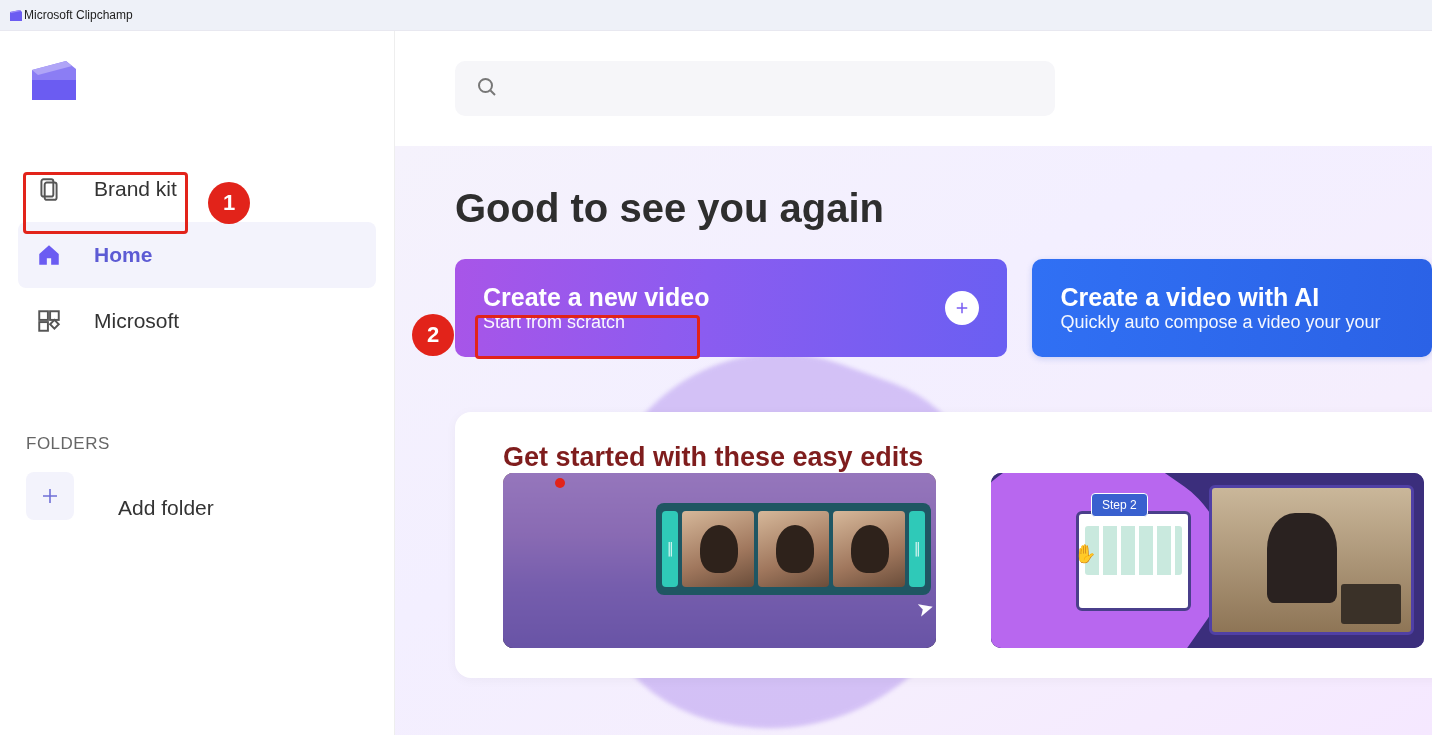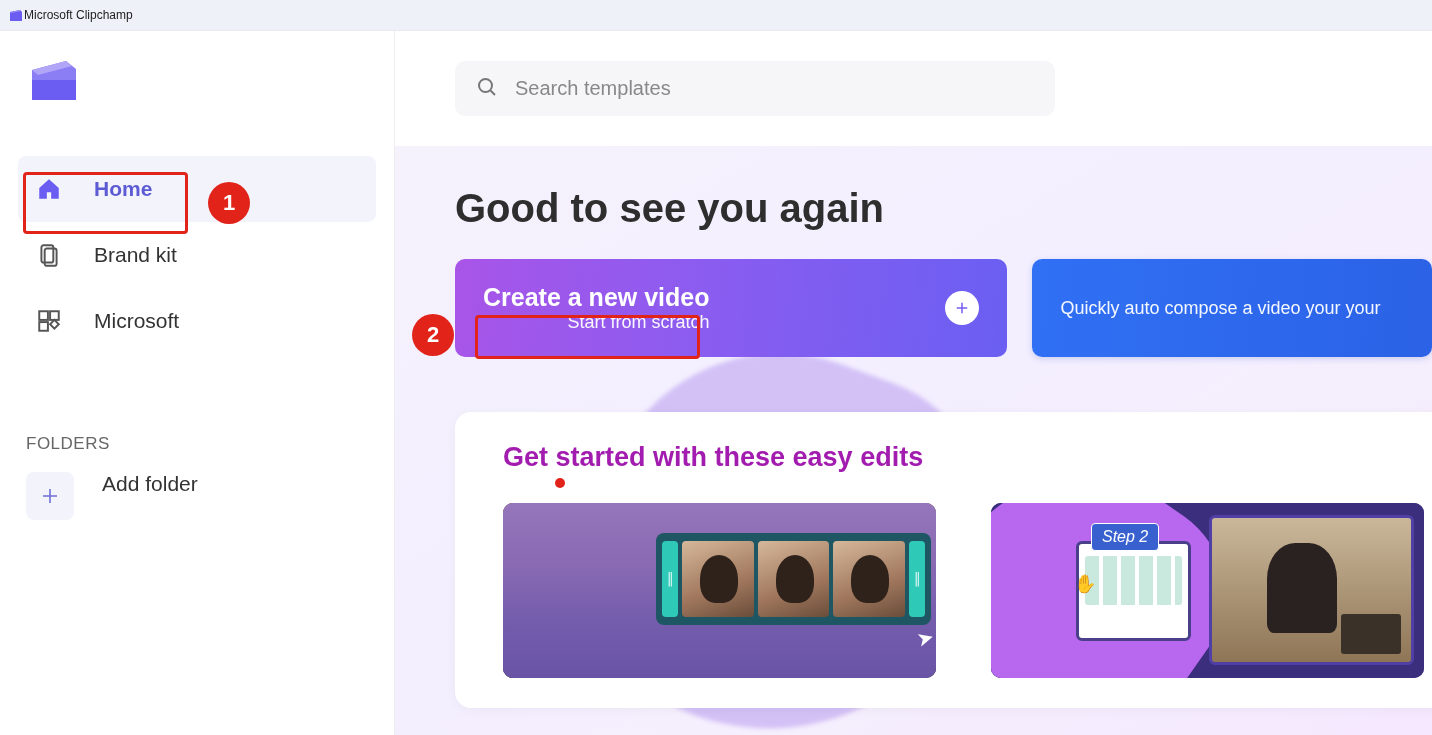--- a/index.html
+++ b/index.html
@@ -11,60 +11,60 @@
 
   .app { display: flex; height: calc(735px - 31px); }
   .sidebar { width: 395px; background: #fff; border-right: 1px solid #eee; padding: 25px 18px 0 18px; }
   .logo { margin: 0 0 50px 10px; }
 
   .nav-item { display: flex; align-items: center; gap: 32px; padding: 20px 18px; border-radius: 8px; font-size: 21px; color: #333; cursor: pointer; }
   .nav-item.active { background: #f3f3fc; color: #5d5bd4; font-weight: 600; }
   .nav-icon { width: 26px; height: 26px; display: inline-flex; align-items: center; justify-content: center; }
 
   .section-label { margin: 80px 0 18px 8px; font-size: 17px; color: #666; letter-spacing: 0.5px; }
-  .add-folder-row { display: flex; align-items: flex-start; gap: 28px; padding: 0 8px; cursor: pointer; }
+  .add-folder-row { display: flex; align-items: flex-end; gap: 44px; padding: 0 8px; cursor: pointer; }
   .add-folder-btn { width: 48px; height: 48px; background: #f3f3fc; border-radius: 8px; display: flex; align-items: center; justify-content: center; }
   .add-folder-text { font-size: 21px; color: #333; }
 
   .main { flex: 1; display: flex; flex-direction: column; overflow: hidden; }
   .main-top { padding: 30px 0 30px 60px; }
   .search { width: 600px; height: 55px; background: #f6f6f9; border-radius: 10px; display: flex; align-items: center; padding: 0 20px; gap: 16px; }
   .search input { border: none; background: transparent; font-size: 20px; color: #666; outline: none; width: 100%; }
   .search input::placeholder { color: #888; }
 
   .hero { flex: 1; background: linear-gradient(150deg, #f5f2fc 0%, #f3efff 40%, #f5eefd 70%, #f5e8ff 100%); padding: 40px 0 0 60px; overflow: hidden; position: relative; }
   .hero-bg-blob { position: absolute; left: 200px; top: 210px; width: 380px; height: 380px; background: #b99cf0; border-radius: 50% 40% 60% 45%; transform: rotate(20deg); opacity: 0.55; filter: blur(2px); }
   .hero-inner { position: relative; z-index: 1; }
   .greeting { font-size: 40px; font-weight: 600; color: #2e2e2e; margin-bottom: 28px; }
 
   .cards-row { display: flex; gap: 25px; margin-bottom: 55px; }
   .big-card { border-radius: 10px; padding: 24px 28px; color: #fff; display: flex; align-items: center; justify-content: space-between; cursor: pointer; }
-  .big-card.purple { width: 582px; background: linear-gradient(95deg, #a855e8 0%, #8b5cf0 45%, #6a5ff2 100%); text-align: right; }
+  .big-card.purple { width: 582px; background: linear-gradient(95deg, #a855e8 0%, #8b5cf0 45%, #6a5ff2 100%); }
   .big-card.blue { width: 420px; background: linear-gradient(95deg, #3070f4 0%, #2b62e6 100%); box-shadow: 0 2px 6px rgba(40,80,200,.2); }
   .card-title { font-size: 25px; font-weight: 600; }
   .card-sub { font-size: 18px; font-weight: 400; margin-top: 0; opacity: 0.95; }
   .plus-circle { width: 34px; height: 34px; background: #fff; color: #7a5cf2; border-radius: 50%; display: flex; align-items: center; justify-content: center; font-size: 22px; font-weight: 400; flex-shrink: 0; }
 
   .panel { background: #fff; border-radius: 16px; padding: 30px 48px; margin-right: -40px; box-shadow: 0 2px 12px rgba(0,0,0,.04); }
-  .panel-title { font-size: 27px; font-weight: 600; color: #a21caf; margin-bottom: 30px; }
+  .panel-title { font-size: 27px; font-weight: 600; color: #7f1d1d; }
   .thumbs-row { display: flex; gap: 55px; }
   .thumb { width: 435px; height: 175px; border-radius: 10px; background: #3b2e7c; position: relative; overflow: hidden; cursor: pointer; }
   
   .thumb1-sky { position: absolute; inset: 0; background: linear-gradient(180deg,#c49862 0%,#9b7145 35%,#5a4530 65%,#2e2518 100%); }
   .thumb1-bg { position: absolute; left: -80px; top: -80px; width: 620px; height: 400px; background: #8168e2; border-radius: 45% 55% 40% 60%; transform: rotate(12deg); opacity: 0.7; }
   .thumb1-strip { position: absolute; right: 5px; top: 30px; width: 275px; height: 92px; background: #1f5663; border-radius: 8px; display: flex; align-items: center; padding: 6px; gap: 4px; }
   .thumb1-frame { flex: 1; height: 76px; background: linear-gradient(160deg,#d6b89a 0%,#a0775d 60%,#6a4d3a 100%); border-radius: 4px; position: relative; overflow: hidden; }
   .thumb1-frame::after { content:""; position:absolute; left: 18px; top: 14px; width: 38px; height: 48px; background: #2e221b; border-radius: 50% 50% 40% 40%; }
   .thumb1-handle { width: 16px; height: 76px; background: #2fc9b8; border-radius: 4px; display:flex;align-items:center;justify-content:center;color:#fff;font-size:12px; }
   .thumb1-cursor { position:absolute; right: 2px; bottom: 28px; color:#fff; font-size: 20px; transform: rotate(-15deg); }
 
   .thumb2-bg { position: absolute; inset: 0; background: #3b2e7c; }
   .thumb2-blob { position: absolute; left: -40px; top: -30px; width: 260px; height: 260px; background: #b867ef; border-radius: 60% 40% 55% 50%; transform: rotate(35deg); }
   .thumb2-monitor { position: absolute; left: 85px; top: 38px; width: 115px; height: 100px; background: #fff; border: 3px solid #4a3f8b; border-radius: 6px; padding: 6px; }
-  .thumb2-step { position: absolute; left: 100px; top: 20px; background: #3960cf; color: #fff; font-size: 16px; padding: 4px 10px; border-radius: 4px; border: 1.5px solid #fff; font-style: italic; }
+  .thumb2-step { position: absolute; left: 100px; top: 20px; background: #3960cf; color: #fff; font-size: 12px; padding: 4px 10px; border-radius: 4px; border: 1.5px solid #fff; }
   .thumb2-charts { height: 60%; background: repeating-linear-gradient(90deg,#c9e9de 0 14px, transparent 14px 18px); border-radius:3px; margin-top: 6px; }
   .thumb2-photo { position: absolute; right: 10px; top: 12px; width: 205px; height: 150px; background: linear-gradient(180deg,#cab79a 0%,#8e7556 100%); border-radius: 6px; border: 3px solid #5040a5; overflow:hidden; }
   .thumb2-person { position:absolute; left: 55px; top: 25px; width: 70px; height: 90px; background: #2a2220; border-radius: 40% 40% 10% 10%; }
   .thumb2-laptop { position:absolute; right: 10px; bottom: 8px; width: 60px; height: 40px; background:#3a3128; border-radius:3px; }
   .thumb2-hand { position:absolute; left: 83px; top: 70px; color:#fff; font-size:18px; }
 
   
   .annot-box { position: absolute; border: 3px solid #e2231a; border-radius: 4px; pointer-events: none; z-index: 50; }
   .annot-circle { position: absolute; width: 42px; height: 42px; background: #e2231a; color: #fff; border-radius: 50%; display: flex; align-items: center; justify-content: center; font-size: 22px; font-weight: 700; pointer-events: none; z-index: 51; }
   .annot-dot { position:absolute; width:10px; height:10px; background:#e2231a; border-radius:50%; z-index:51; pointer-events:none; }
@@ -87,37 +87,37 @@
 
   <aside class="sidebar">
     <div class="logo">
       <svg width="52" height="46" viewBox="0 0 52 46">
         <path d="M4 14 L38 5 L48 13 L48 44 L4 44 Z" fill="#8b7df4"></path>
         <path d="M4 14 L38 5 L44 10 L10 19 Z" fill="#b0a5f7"></path>
         <path d="M4 24 L48 24 L48 44 L4 44 Z" fill="#6b5cf2"></path>
       </svg>
     </div>
 
-    <div class="nav-item active" style="position:relative;">
-      <span class="nav-icon">
-        <svg width="26" height="26" viewBox="0 0 24 24" fill="#6b5cf2">
-            <path d="M12 3 L21 11 V21 H14 V15 H10 V21 H3 V11 Z"></path>
-          </svg>
-      </span>
-      <span>Home</span>
-    </div>
-
     <div class="nav-item">
       <span class="nav-icon">
         <svg width="26" height="26" viewBox="0 0 24 24" fill="none" stroke="#555" stroke-width="1.8">
             <rect x="5" y="3" width="11" height="16" rx="2"></rect>
             <rect x="8" y="6" width="11" height="16" rx="2"></rect>
           </svg>
       </span>
       <span>Brand kit</span>
+    </div>
+
+    <div class="nav-item active" style="position:relative;">
+      <span class="nav-icon">
+        <svg width="26" height="26" viewBox="0 0 24 24" fill="#6b5cf2">
+            <path d="M12 3 L21 11 V21 H14 V15 H10 V21 H3 V11 Z"></path>
+          </svg>
+      </span>
+      <span>Home</span>
     </div>
 
     <div class="nav-item">
       <span class="nav-icon">
         <svg width="26" height="26" viewBox="0 0 24 24" fill="none" stroke="#555" stroke-width="1.8">
             <rect x="3" y="3" width="8" height="8"></rect>
             <rect x="13" y="3" width="8" height="8"></rect>
             <rect x="3" y="13" width="8" height="8"></rect>
             <path d="M17 11 l4 4 -4 4 -4 -4 z"></path>
           </svg>
@@ -139,21 +139,20 @@
 
   <main class="main">
     <div class="main-top">
       <div class="search">
         <span>
           <svg width="24" height="24" viewBox="0 0 24 24" fill="none" stroke="#777" stroke-width="2">
               <circle cx="10.5" cy="10.5" r="6.5"></circle>
               <path d="M20 20 L15.5 15.5"></path>
             </svg>
         </span>
-        <input type="text" placeholder="Search templates" style="">
       </div>
     </div>
 
     <div class="hero">
       <div class="hero-bg-blob"></div>
       <div class="hero-inner">
         <h1 class="greeting">Good to see you again</h1>
 
         <div class="cards-row">
           <div class="big-card purple">
@@ -162,20 +161,21 @@
               <div class="card-sub">Start from scratch</div>
             </div>
             <div class="plus-circle">
               <svg width="18" height="18" viewBox="0 0 24 24" stroke="#7a5cf2" stroke-width="2">
                   <path d="M12 5 V19 M5 12 H19"></path>
                 </svg>
             </div>
           </div>
           <div class="big-card blue">
             <div>
+              <div class="card-title">Create a video with AI</div>
               <div class="card-sub">Quickly auto compose a video your your</div>
             </div>
           </div>
         </div>
 
         <div class="panel">
           <div class="panel-title">Get started with these easy edits</div>
           <div class="thumbs-row">
             <div class="thumb">
               <div class="thumb1-sky"></div>

